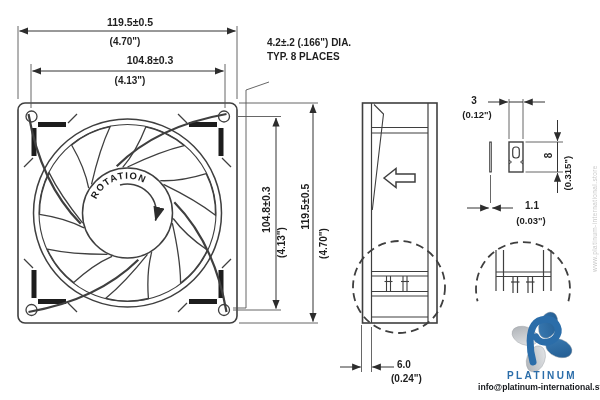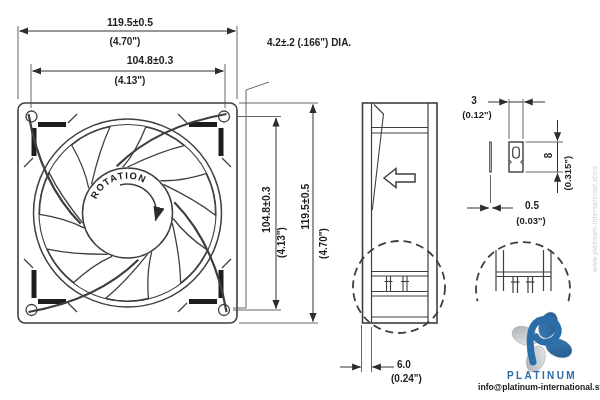--- a/index.html
+++ b/index.html
@@ -198,33 +198,34 @@
     </g>
   </svg>
 
   <div class="lbl ctr" style="left:88px;top:17px;width:84px;font-size:10.5px;">119.5±0.5</div>
   <div class="lbl ctr" style="left:85px;top:36px;width:80px;">(4.70")</div>
   <div class="lbl ctr" style="left:108px;top:55px;width:84px;font-size:10.5px;">104.8±0.3</div>
   <div class="lbl ctr" style="left:90px;top:75px;width:80px;">(4.13")</div>
 
   <div class="lbl" id="hole-note" style="left:267px;top:36px;width:120px;white-space:normal;">
     <div>4.2±.2 (.166") DIA.</div>
+    <div>TYP. 8 PLACES</div>
   </div>
 
   <div class="lbl rot" style="left:222px;top:204px;width:90px;font-size:10.5px;">104.8±0.3</div>
   <div class="lbl rot" style="left:256px;top:237px;width:50px;">(4.13")</div>
   <div class="lbl rot" style="left:261px;top:201px;width:90px;font-size:10.5px;">119.5±0.5</div>
   <div class="lbl rot" style="left:298px;top:238px;width:50px;">(4.70")</div>
 
   <div class="lbl" style="left:397px;top:359px;">6.0</div>
   <div class="lbl" style="left:391px;top:373px;">(0.24")</div>
 
   <div class="lbl ctr" style="left:464px;top:95px;width:20px;">3</div>
   <div class="lbl ctr small" style="left:458px;top:110px;width:38px;">(0.12")</div>
   <div class="lbl rot" style="left:538px;top:150px;width:20px;">8</div>
   <div class="lbl rot small" style="left:545px;top:168px;width:46px;">(0.315")</div>
-  <div class="lbl ctr" style="left:518px;top:200px;width:28px;">0.5</div>
+  <div class="lbl ctr" style="left:518px;top:200px;width:28px;">1.1</div>
   <div class="lbl ctr small" style="left:510px;top:216px;width:42px;">(0.03")</div>
 
   <div class="lbl ctr" id="brand-name" style="left:500px;top:370px;width:84px;">PLATINUM</div>
   <div class="lbl ctr" id="brand-email" style="left:478px;top:383px;width:124px;">info@platinum-international.store</div>
   <div id="watermark" style="left:474px;top:215px;">www.platinum-international.store</div>
 </div>
 
 </body></html>

